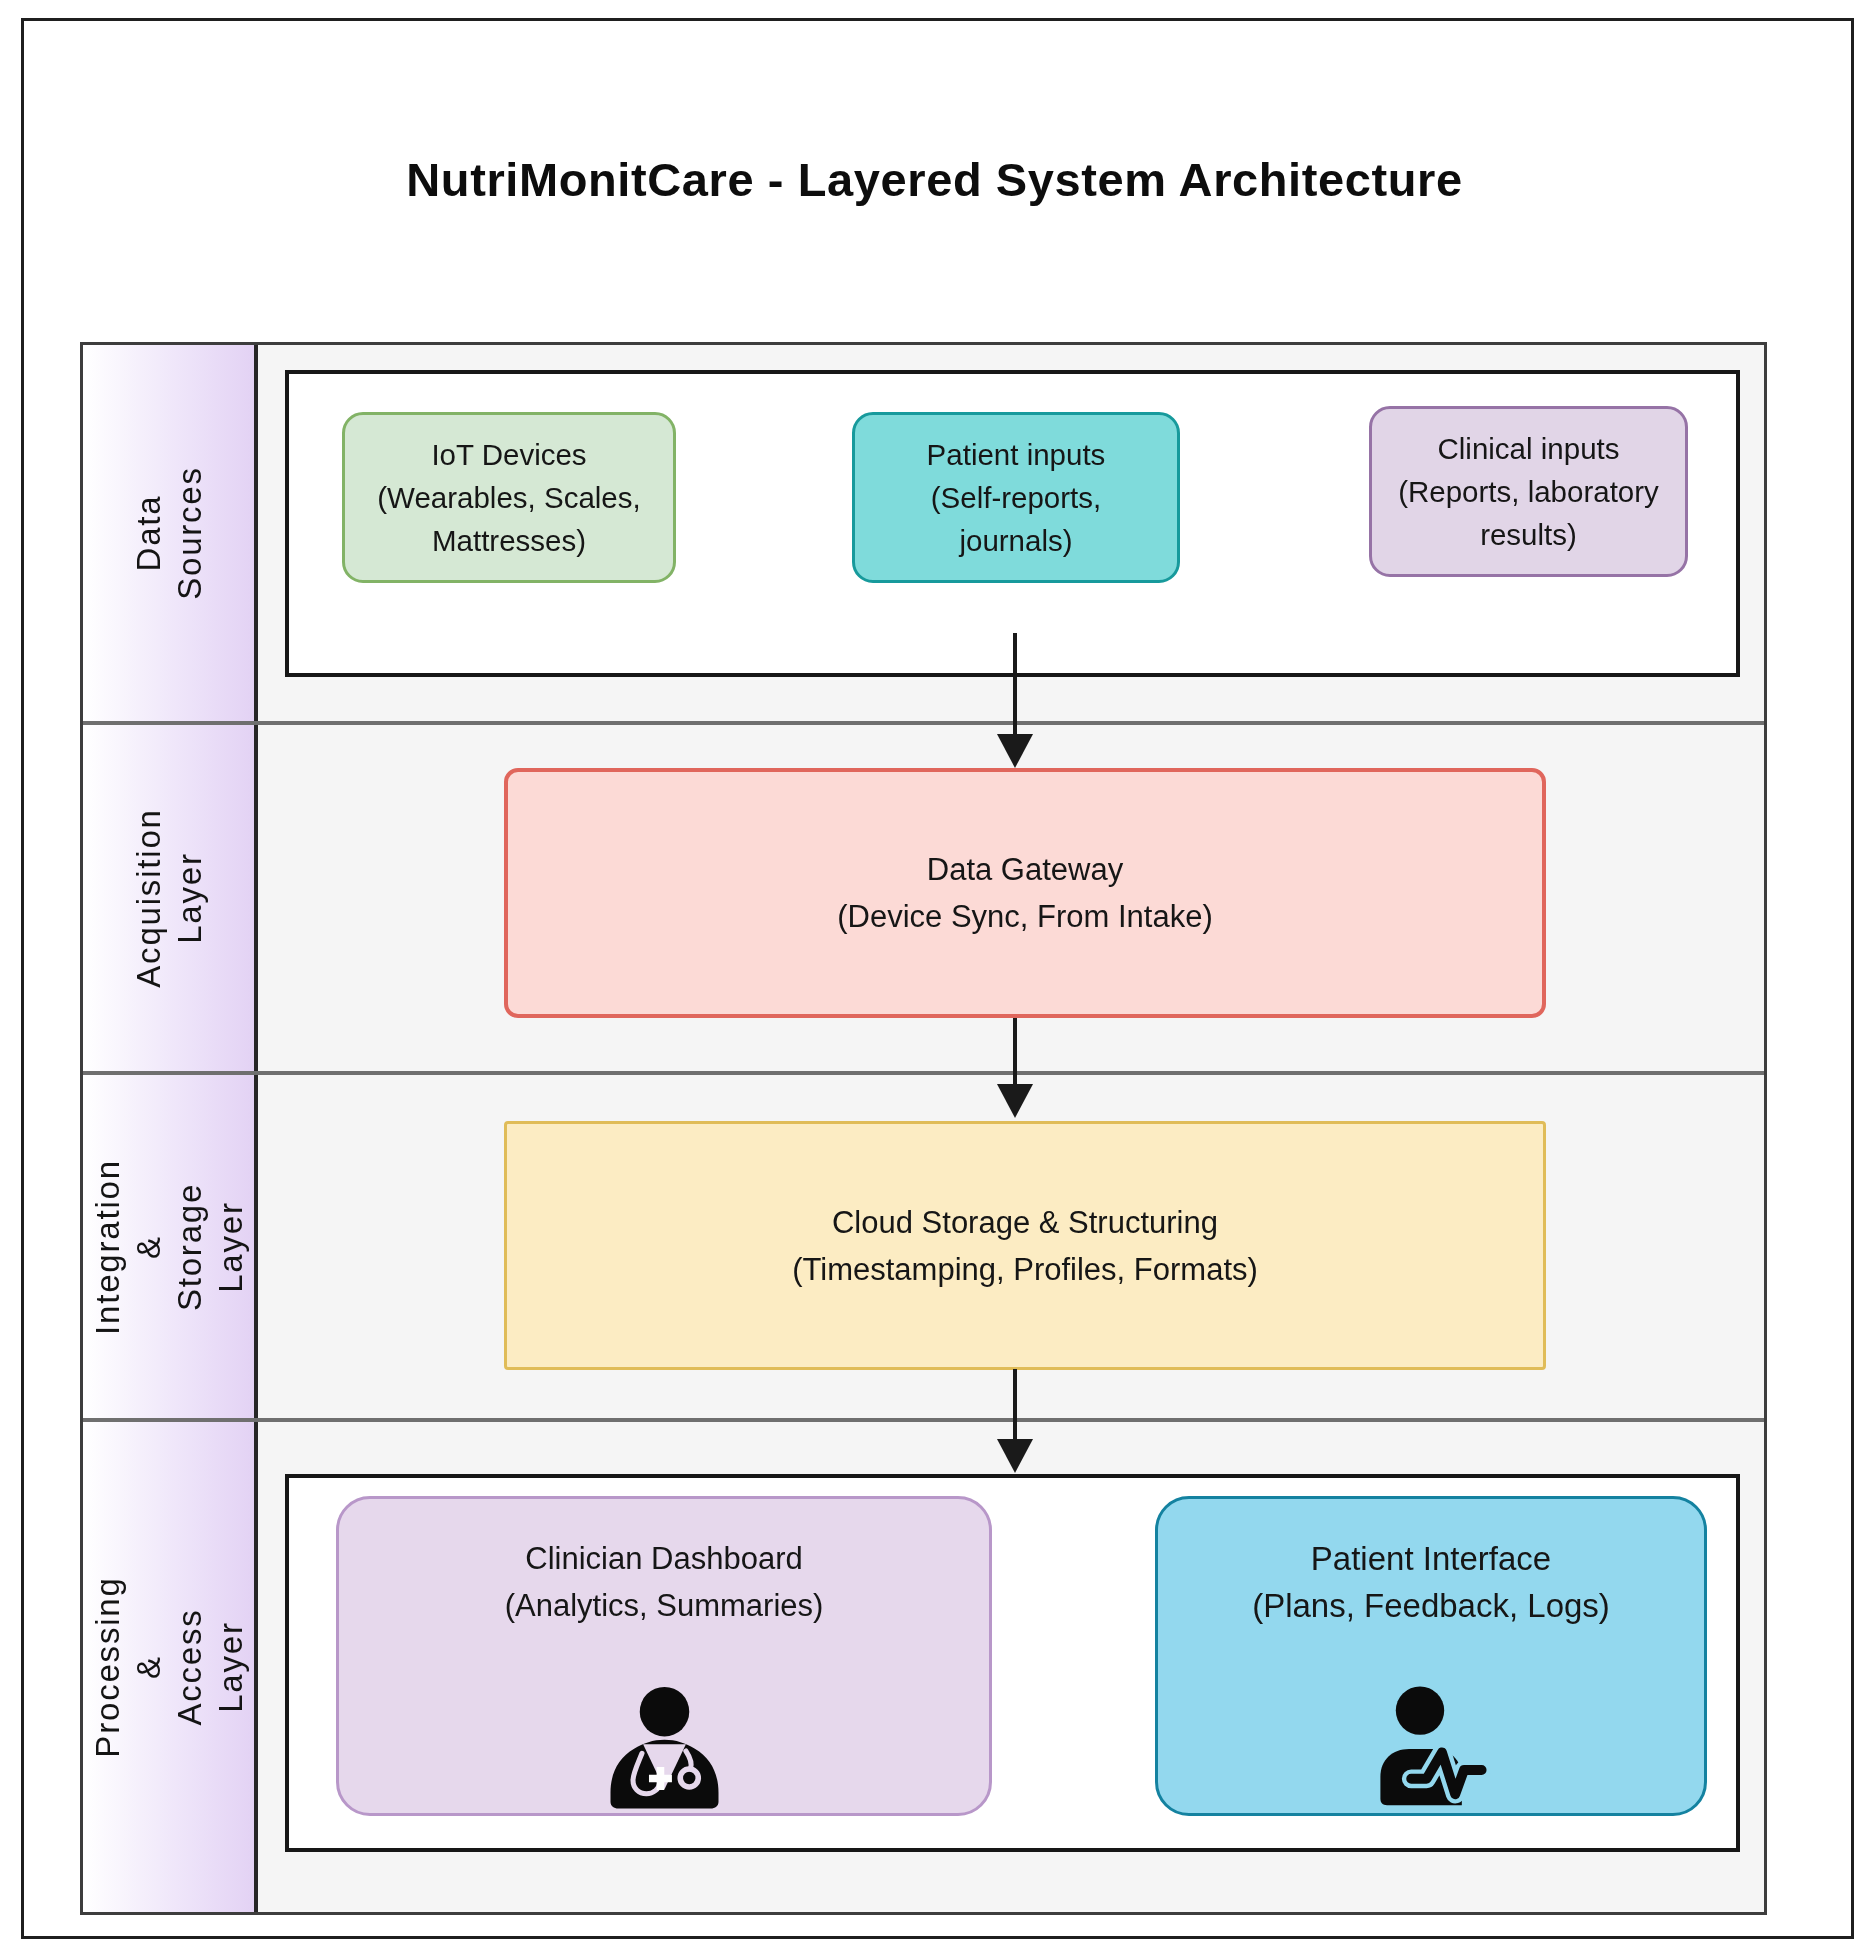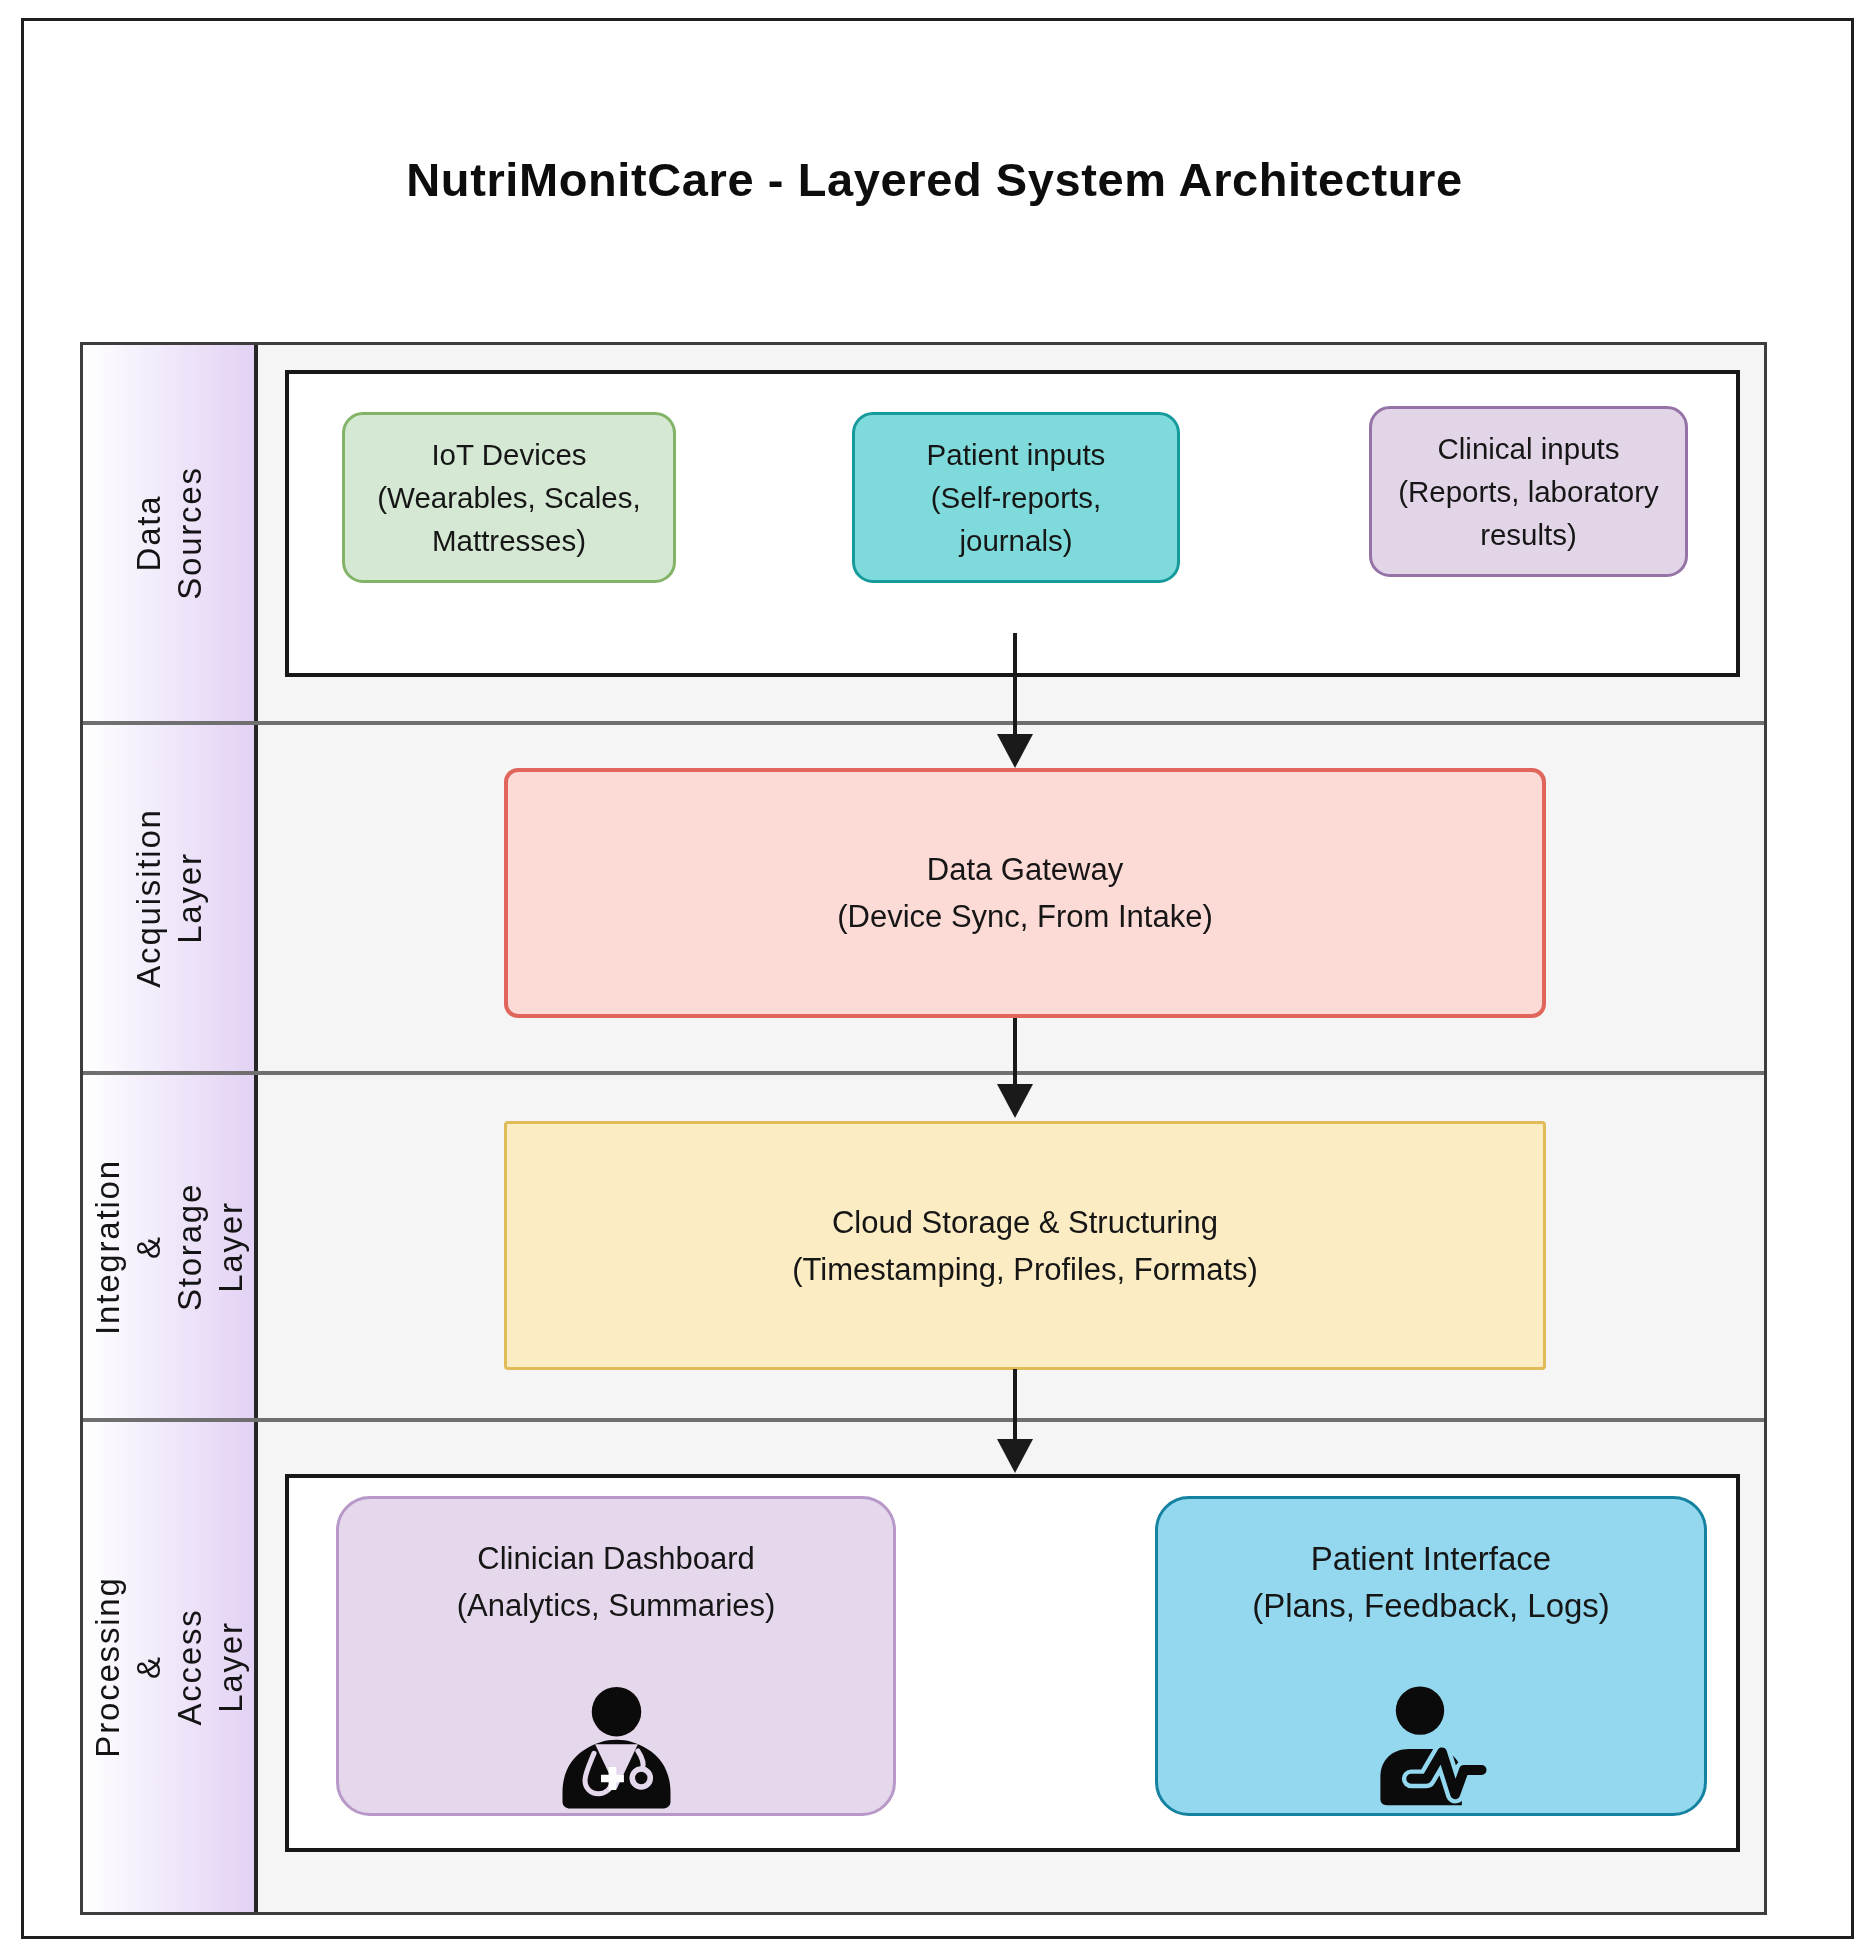--- a/index.html
+++ b/index.html
@@ -106,21 +106,21 @@
     </div>
 
     <div class="band band4">
       <div class="label-col">
         <div class="label-text">Processing &amp;
 Access Layer</div>
       </div>
       <div class="content">
         <div class="inner-frame" style="left:27px;top:52px;width:1455px;height:378px;">
 
-          <div class="node clinician" style="left:47px;top:18.4px;width:560px;height:320px;">
+          <div class="node clinician" style="left:47px;top:18.4px;width:656px;height:320px;">
             <span>Clinician Dashboard
 (Analytics, Summaries)</span>
             <div class="icon-wrap">
               <svg width="135" height="138" viewBox="0 0 120 120">
                 <circle cx="60" cy="25" r="22" fill="#0b0b0b"></circle>
                 <path d="M60 50 C50 50 41 53 33 58 C19 66 12 80 12 97 L12 105 C12 109 15 111 19 111 L101 111 C105 111 108 109 108 105 L108 97 C108 80 101 66 87 58 C79 53 70 50 60 50 Z" fill="#0b0b0b"></path>
                 <path d="M41 54 L60 94 L79 54 Z" fill="#e6d8ec"></path>
                 <path d="M40 62 C36 72 32 80 32 86 C32 93 37 98 44 98 C50 98 55 94 56 88" fill="none" stroke="#e6d8ec" stroke-width="4.5" stroke-linecap="round"></path>
                 <path d="M79 60 C83 66 85 71 83 76" fill="none" stroke="#e6d8ec" stroke-width="4.5" stroke-linecap="round"></path>
                 <circle cx="82" cy="84" r="8" fill="none" stroke="#e6d8ec" stroke-width="5"></circle>

